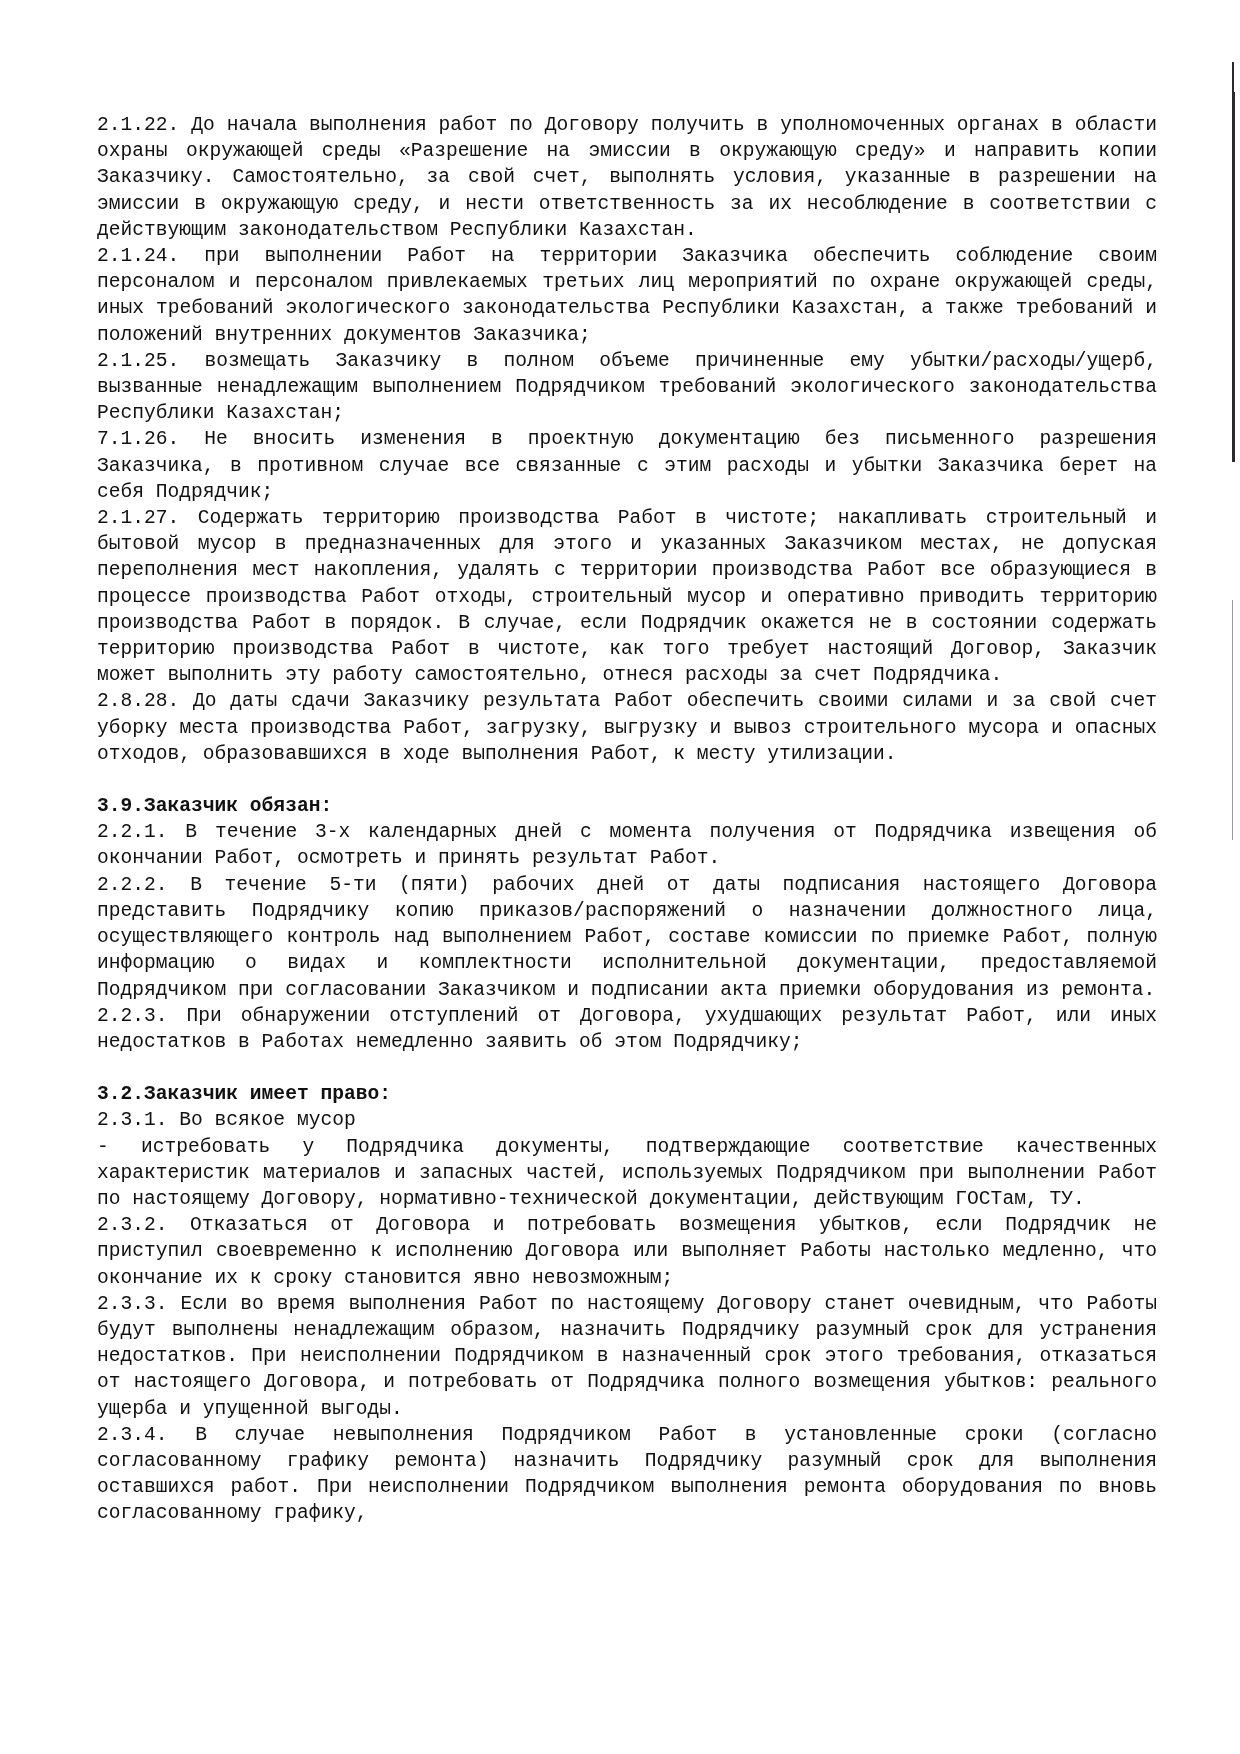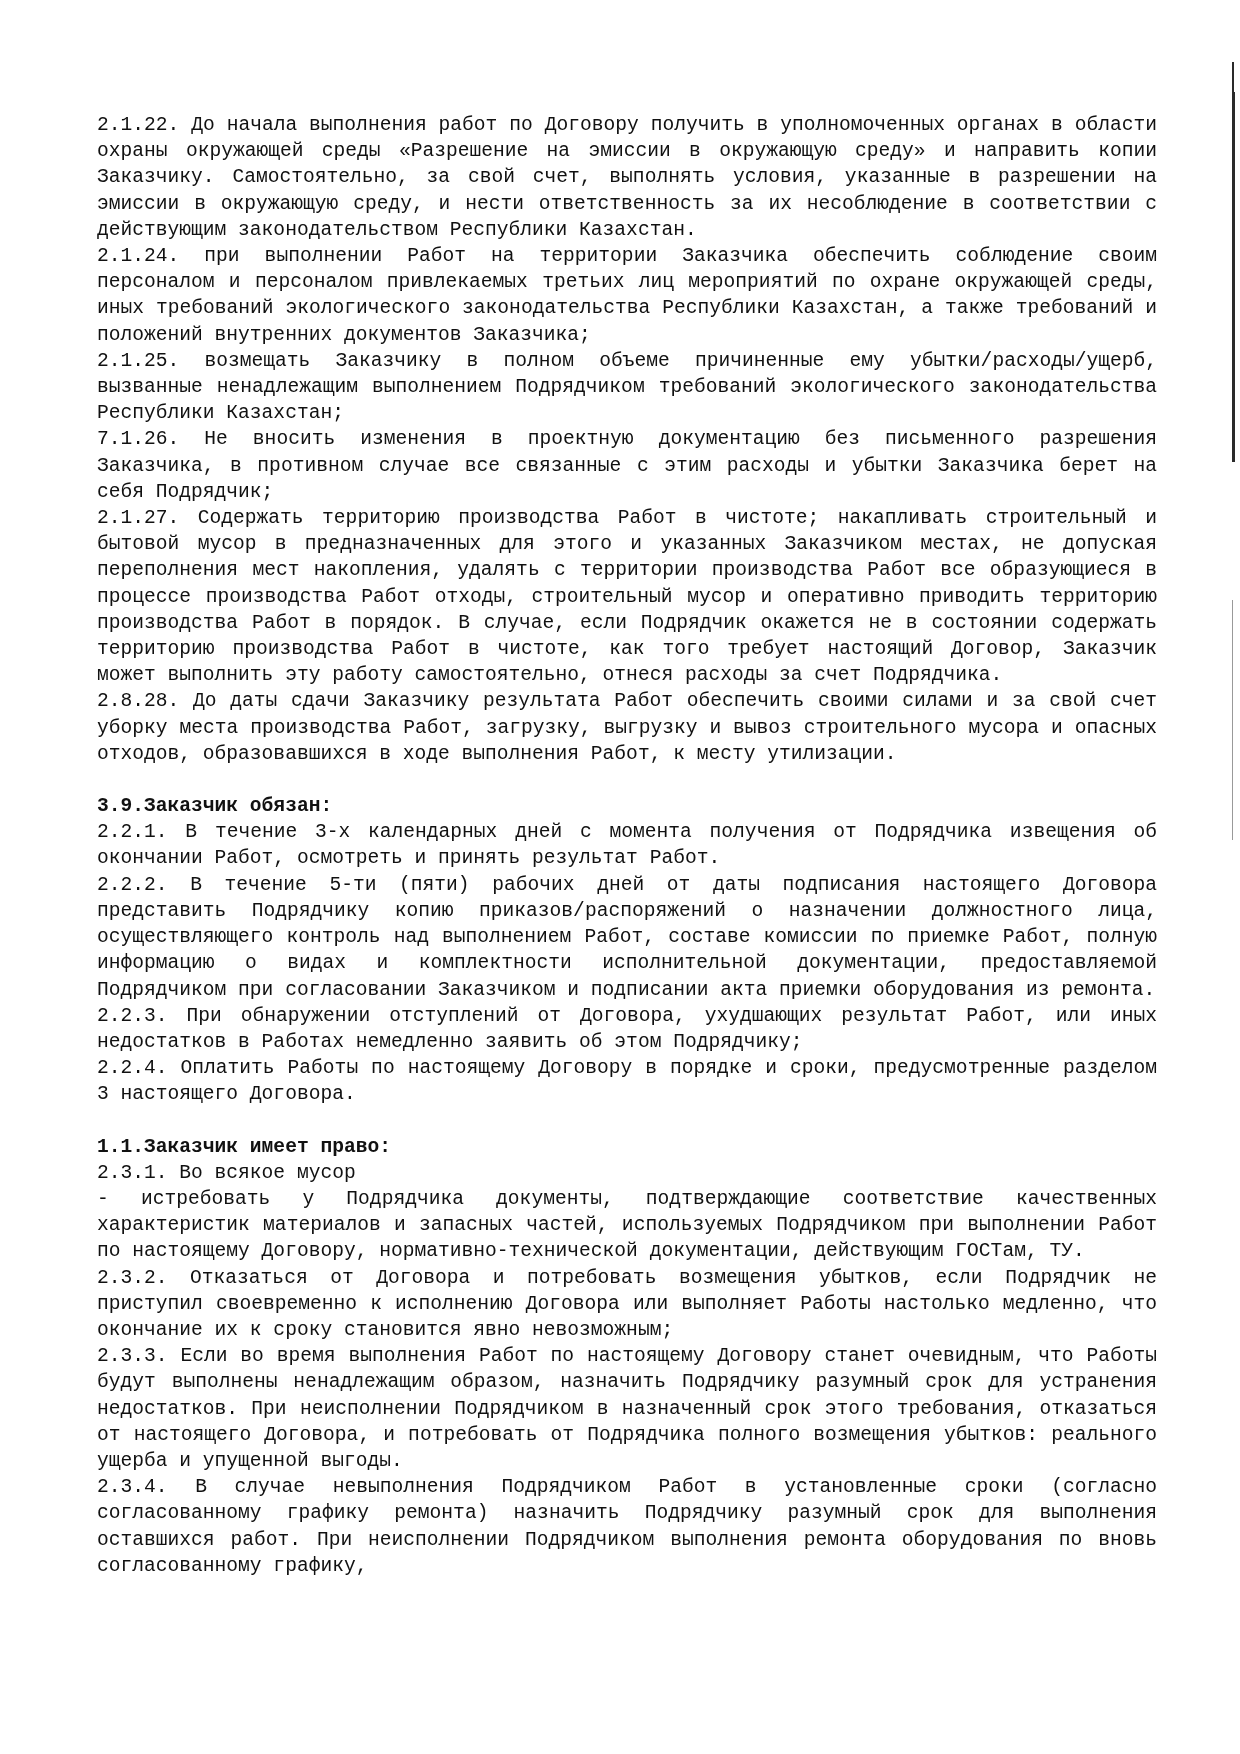--- a/index.html
+++ b/index.html
@@ -38,25 +38,24 @@
     <p>7.1.26. Не вносить изменения в проектную документацию без письменного разрешения Заказчика, в противном случае все связанные с этим расходы и убытки Заказчика берет на себя Подрядчик;</p>
     <p>2.1.27. Содержать территорию производства Работ в чистоте; накапливать строительный и бытовой мусор в предназначенных для этого и указанных Заказчиком местах, не допуская переполнения мест накопления, удалять с территории производства Работ все образующиеся в процессе производства Работ отходы, строительный мусор и оперативно приводить территорию производства Работ в порядок. В случае, если Подрядчик окажется не в состоянии содержать территорию производства Работ в чистоте, как того требует настоящий Договор, Заказчик может выполнить эту работу самостоятельно, отнеся расходы за счет Подрядчика.</p>
     <p>2.8.28. До даты сдачи Заказчику результата Работ обеспечить своими силами и за свой счет уборку места производства Работ, загрузку, выгрузку и вывоз строительного мусора и опасных отходов, образовавшихся в ходе выполнения Работ, к месту утилизации.</p>
   </div>
 
   <div>
     <p class="heading">3.9.Заказчик обязан:</p>
     <p>2.2.1. В течение 3-х календарных дней с момента получения от Подрядчика извещения об окончании Работ, осмотреть и принять результат Работ.</p>
     <p>2.2.2. В течение 5-ти (пяти) рабочих дней от даты подписания настоящего Договора представить Подрядчику копию приказов/распоряжений о назначении должностного лица, осуществляющего контроль над выполнением Работ, составе комиссии по приемке Работ, полную информацию о видах и комплектности исполнительной документации, предоставляемой Подрядчиком при согласовании Заказчиком и подписании акта приемки оборудования из ремонта.</p>
     <p>2.2.3. При обнаружении отступлений от Договора, ухудшающих результат Работ, или иных недостатков в Работах немедленно заявить об этом Подрядчику;</p>
-    <p>2.2.4. Оплатить Работы по настоящему Договору в порядке и сроки, предусмотренные разделом 3 настоящего Договора.</p>
   </div>
 
   <div>
-    <p class="heading">1.1.Заказчик имеет право:</p>
+    <p class="heading">3.2.Заказчик имеет право:</p>
     <p>2.3.1. Во всякое мусор</p>
     <p>- истребовать у Подрядчика документы, подтверждающие соответствие качественных характеристик материалов и запасных частей, используемых Подрядчиком при выполнении Работ по настоящему Договору, нормативно-технической документации, действующим ГОСТам, ТУ.</p>
     <p>2.3.2. Отказаться от Договора и потребовать возмещения убытков, если Подрядчик не приступил своевременно к исполнению Договора или выполняет Работы настолько медленно, что окончание их к сроку становится явно невозможным;</p>
     <p>2.3.3. Если во время выполнения Работ по настоящему Договору станет очевидным, что Работы будут выполнены ненадлежащим образом, назначить Подрядчику разумный срок для устранения недостатков. При неисполнении Подрядчиком в назначенный срок этого требования, отказаться от настоящего Договора, и потребовать от Подрядчика полного возмещения убытков: реального ущерба и упущенной выгоды.</p>
     <p class="last">2.3.4. В случае невыполнения Подрядчиком Работ в установленные сроки (согласно согласованному графику ремонта) назначить Подрядчику разумный срок для выполнения оставшихся работ. При неисполнении Подрядчиком выполнения ремонта оборудования по вновь согласованному графику,</p>
   </div>
 </div>
 
 <div class="scan-line" style="top:62px;height:60px;"></div>
 <div class="scan-line" style="top:92px;height:370px;width:3px;"></div>

